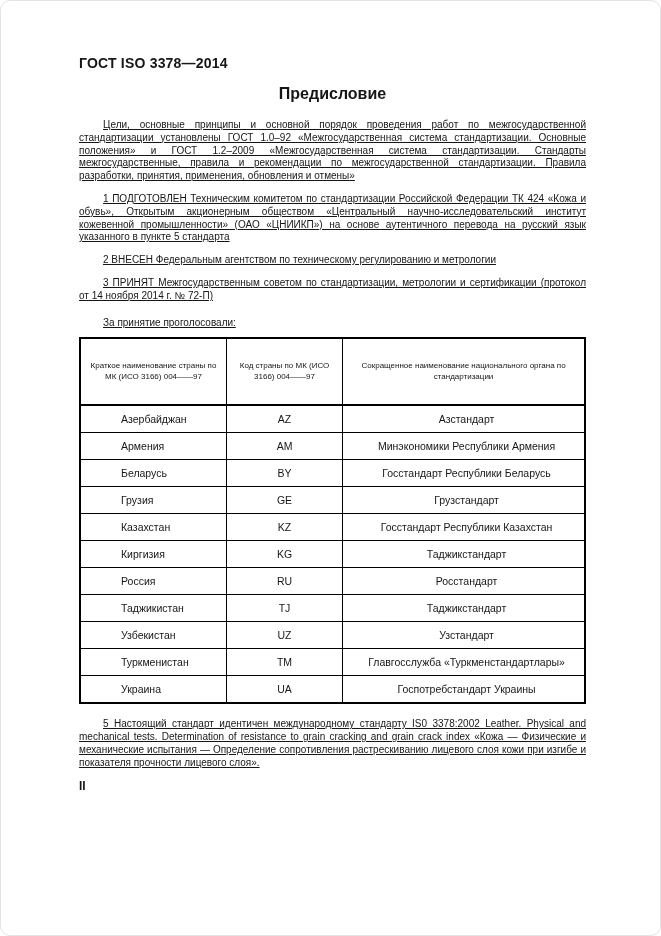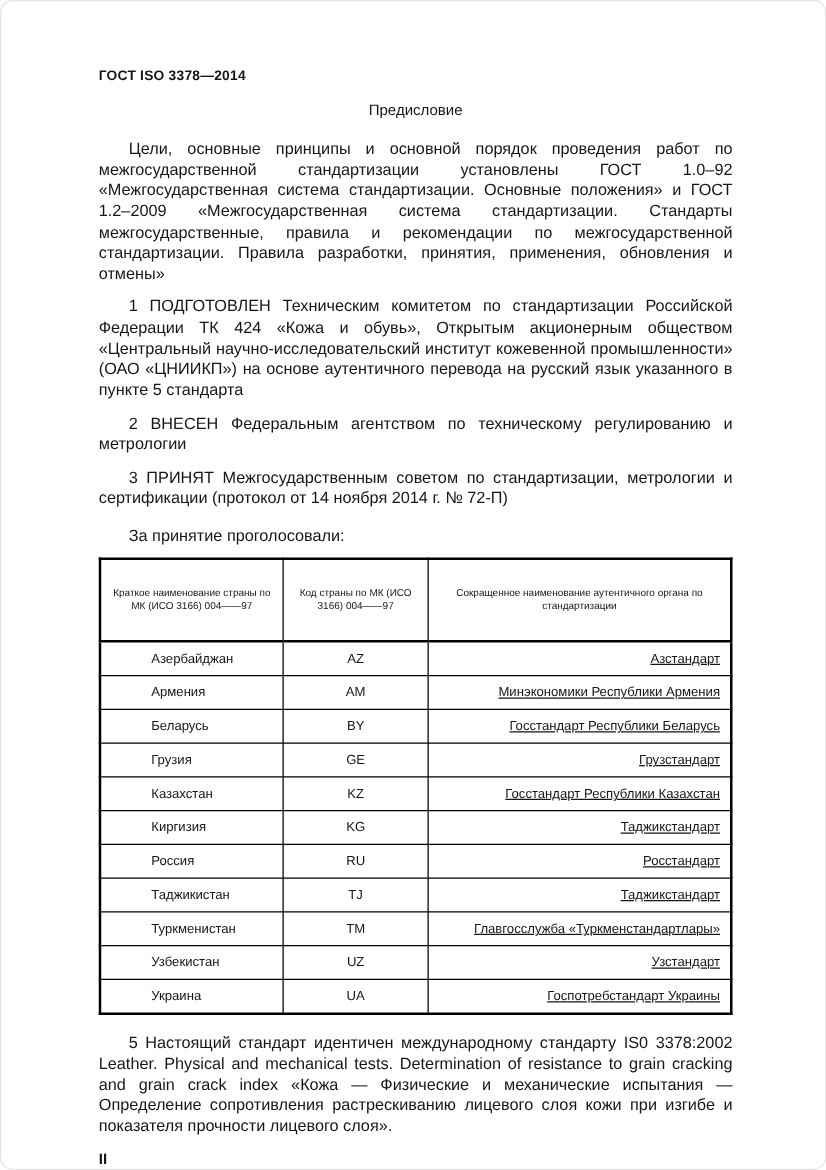--- a/index.html
+++ b/index.html
@@ -16,37 +16,38 @@
     color: #161616;
     position: relative;
     overflow: hidden;
     border: 1px solid #e3e3e3;
     border-radius: 10px;
   }
   .content {
     padding: 54px 74px 0 78px;
   }
   .doc-header {
-    font-size: 11px;
+    font-size: 14px;
     font-weight: bold;
     letter-spacing: 0.2px;
     margin: 0 0 14px 0;
   }
   .doc-title {
-    font-size: 12px;
-    font-weight: normal;
+    font-size: 16px;
+    font-weight: bold;
     text-align: center;
     margin: 0 0 16px 0;
   }
   .para {
-    font-size: 13px;
+    font-size: 10px;
     line-height: 1.28;
     text-align: justify;
     text-indent: 24px;
     margin: 0 0 10px 0;
+    text-decoration: underline;
   }
   .section-title {
     font-size: 12px;
     font-weight: bold;
     text-indent: 24px;
     margin: 14px 0 12px 0;
   }
   .item3 {
     margin-bottom: 14px;
   }
@@ -74,21 +75,21 @@
     border: 1px solid #000;
     padding: 7px 8px;
     vertical-align: middle;
     white-space: nowrap;
   }
   .countries-table .col-country { width: 29%; }
   .countries-table .col-code    { width: 23%; }
   .countries-table .col-org     { width: 48%; }
   .countries-table td.col-country { padding-left: 40px; text-align: left; }
   .countries-table td.col-code    { text-align: center; }
-  .countries-table td.col-org     { padding-left: 14px; text-align: right; text-decoration: underline; }
+  .countries-table td.col-org     { padding-left: 14px; text-align: center; }
   .page-number {
     font-size: 12px;
     font-weight: bold;
     margin-top: 8px;
   }
 </style>
 </head>
 <body>
 
 <div class="page">
@@ -107,21 +108,21 @@
 
     <p class="para item3">3 ПРИНЯТ Межгосударственным советом по стандартизации, метрологии и сертификации (протокол от 14 ноября 2014 г. № 72-П)</p>
 
     <p class="para vote">За принятие проголосовали:</p>
 
     <table class="countries-table">
       <thead>
         <tr>
           <th class="col-country">Краткое наименование страны по МК (ИСО 3166) 004——97</th>
           <th class="col-code">Код страны по МК (ИСО 3166) 004——97</th>
-          <th class="col-org">Сокращенное наименование аутентичного органа по стандартизации</th>
+          <th class="col-org">Сокращенное наименование национального органа по стандартизации</th>
         </tr>
       </thead>
       <tbody>
 
           <tr>
             <td class="col-country">Азербайджан</td>
             <td class="col-code">AZ</td>
             <td class="col-org">Азстандарт</td>
           </tr>
 
@@ -162,32 +163,32 @@
             <td class="col-org">Росстандарт</td>
           </tr>
 
           <tr>
             <td class="col-country">Таджикистан</td>
             <td class="col-code">TJ</td>
             <td class="col-org">Таджикстандарт</td>
           </tr>
 
           <tr>
+            <td class="col-country">Узбекистан</td>
+            <td class="col-code">UZ</td>
+            <td class="col-org">Узстандарт</td>
+          </tr>
+
+          <tr>
             <td class="col-country">Туркменистан</td>
             <td class="col-code">TM</td>
             <td class="col-org">Главгосслужба «Туркменстандартлары»</td>
           </tr>
 
           <tr>
-            <td class="col-country">Узбекистан</td>
-            <td class="col-code">UZ</td>
-            <td class="col-org">Узстандарт</td>
-          </tr>
-
-          <tr>
             <td class="col-country">Украина</td>
             <td class="col-code">UA</td>
             <td class="col-org">Госпотребстандарт Украины</td>
           </tr>
         </tbody>
     </table>
 
 
     <p class="para">5 Настоящий стандарт идентичен международному стандарту IS0 3378:2002 Leather. Physical and mechanical tests. Determination of resistance to grain cracking and grain crack index «Кожа — Физические и механические испытания — Определение сопротивления растрескиванию лицевого слоя кожи при изгибе и показателя прочности лицевого слоя».</p>
 

